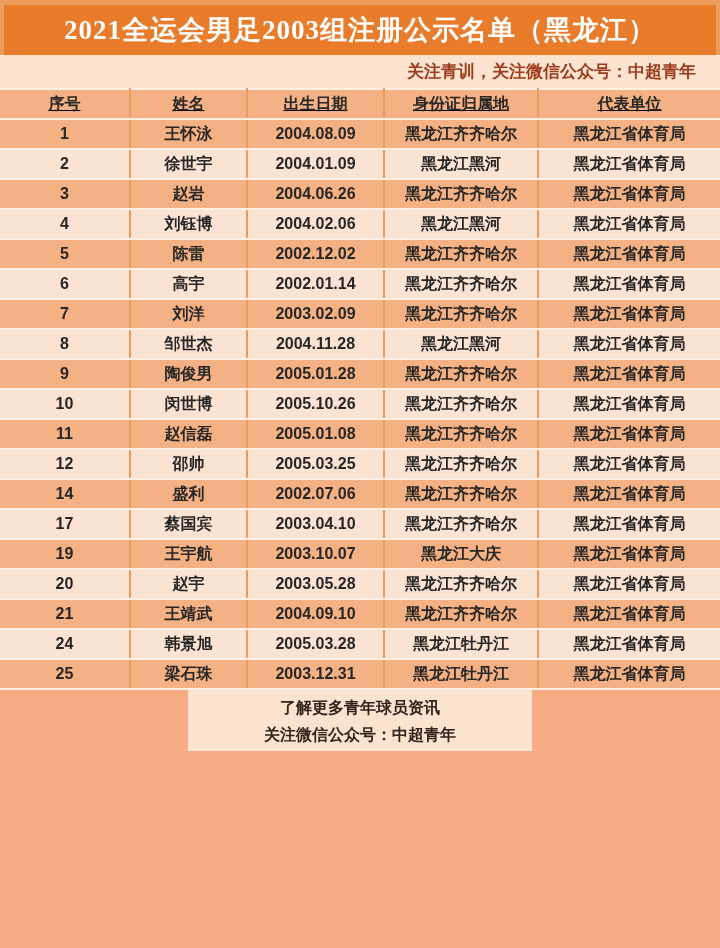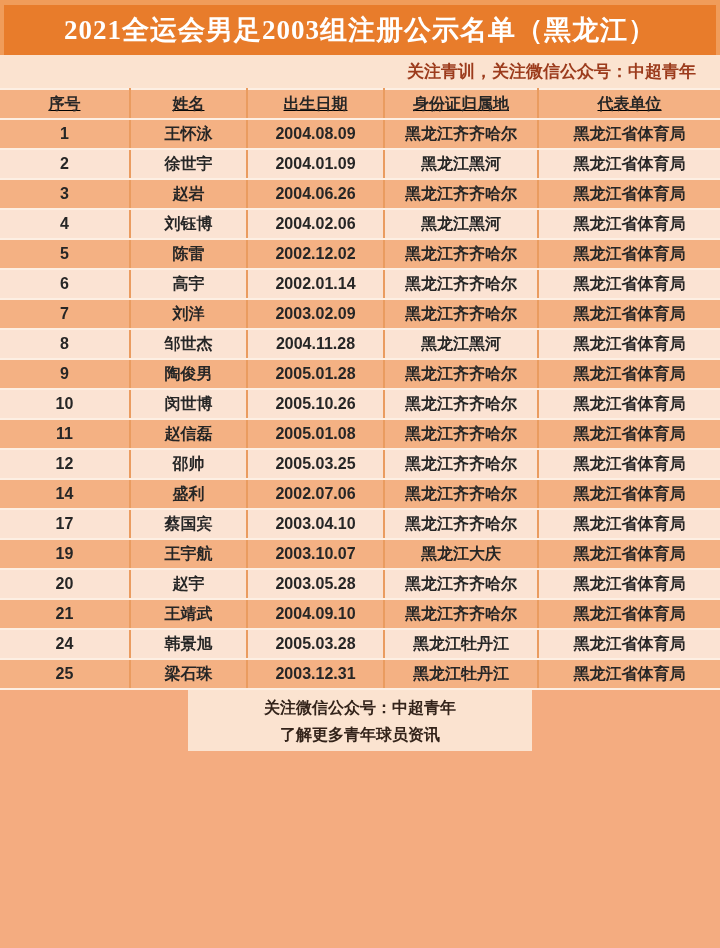--- a/index.html
+++ b/index.html
@@ -281,16 +281,16 @@
     <td>梁石珠</td>
     <td>2003.12.31</td>
     <td>黑龙江牡丹江</td>
     <td>黑龙江省体育局</td>
   </tr>
 </tbody>
 </table>
 
 <div class="footer">
   <div class="footer-box">
+    <div>了解更多青年球员资讯</div>
     <div>关注微信公众号：中超青年</div>
-    <div>了解更多青年球员资讯</div>
   </div>
 </div>
 
 </body></html>

